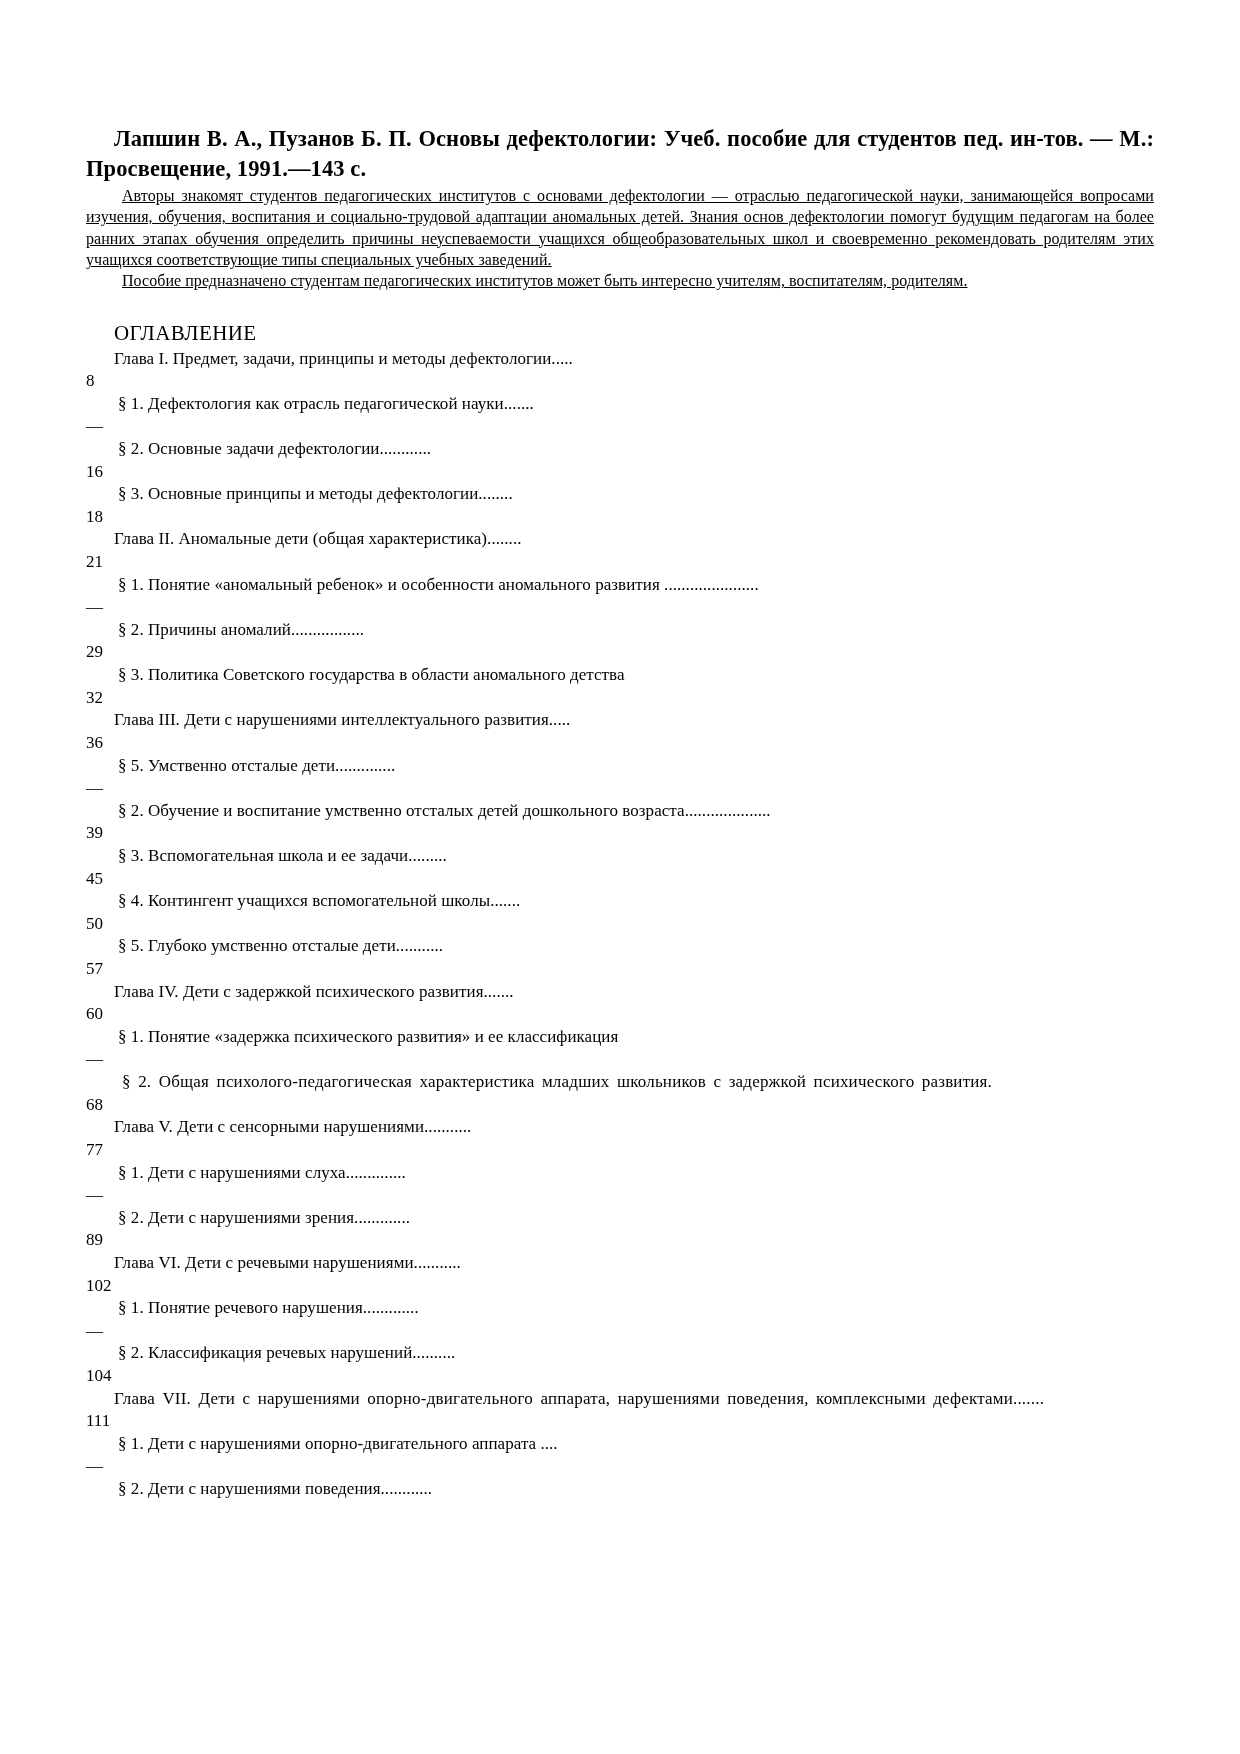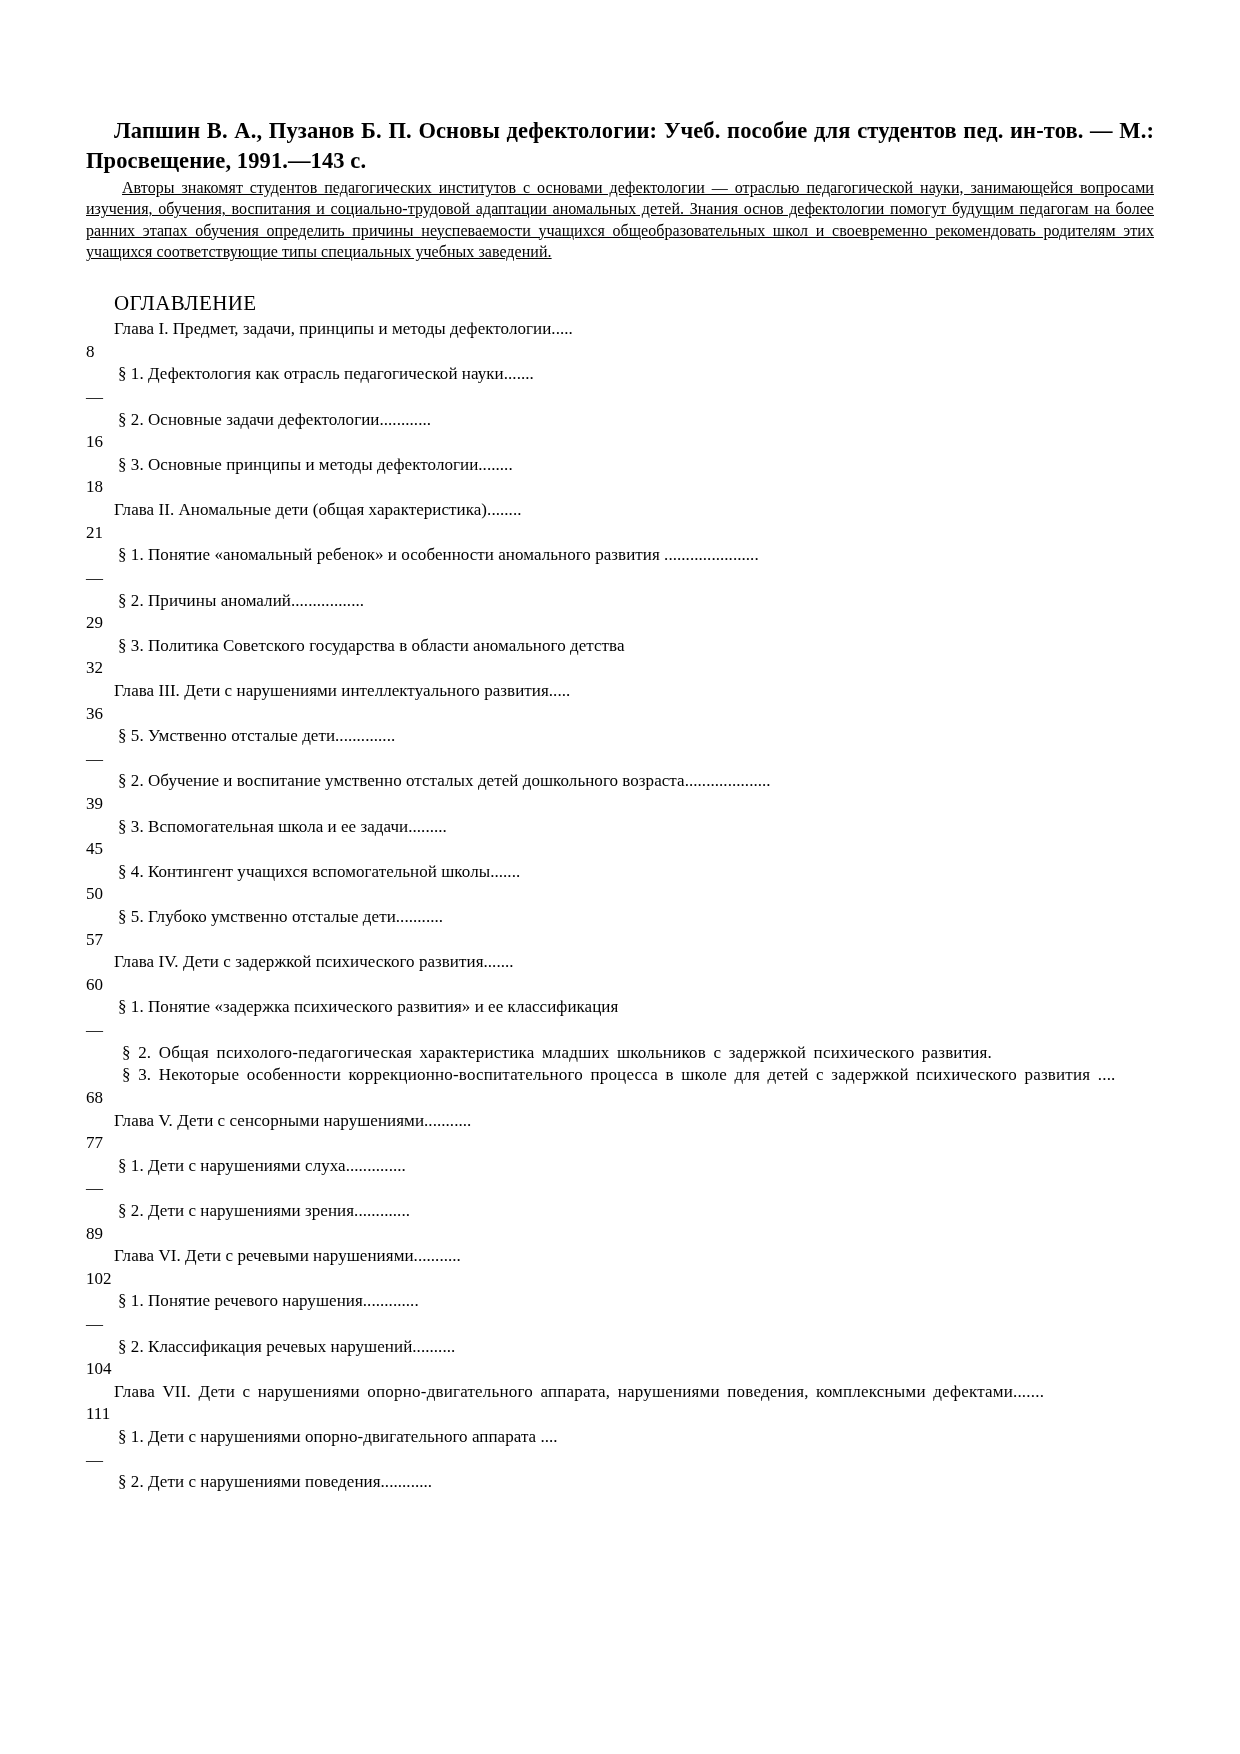--- a/index.html
+++ b/index.html
@@ -21,21 +21,21 @@
     min-height: 1754px;
     padding: 108px 86px 60px 86px;
     position: relative;
   }
   .title {
     font-size: 22.5px;
     font-weight: bold;
     line-height: 1.33;
     text-align: justify;
     text-align-last: left;
-    margin: 8px 0 1px 0;
+    margin: 16px 0 1px 0;
     text-indent: 28px;
     letter-spacing: 0.1px;
   }
   p.body-par {
     font-size: 16px;
     line-height: 1.335;
     text-align: justify;
     text-align-last: left;
     margin: 0;
     text-indent: 36px;
@@ -83,20 +83,21 @@
   .spaced { letter-spacing: 0.2px; word-spacing: 3px; }
 </style>
 </head>
 <body>
 
 <div class="page">
 
   <h1 class="title">Лапшин В. А., Пузанов Б. П. Основы дефектологии: Учеб. пособие для студентов пед. ин-тов. — М.: Просвещение, 1991.—143 с.</h1>
 
   <p class="body-par">Авторы знакомят студентов педагогических институтов с основами дефектологии — отраслью педагогической науки, занимающейся вопросами изучения, обучения, воспитания и социально-трудовой адаптации аномальных детей. Знания основ дефектологии помогут будущим педагогам на более ранних этапах обучения определить причины неуспеваемости учащихся общеобразовательных школ и своевременно рекомендовать родителям этих учащихся соответствующие типы специальных учебных заведений.</p>
+  <p class="body-par">Пособие предназначено студентам педагогических институтов может быть интересно учителям, воспитателям, родителям.</p>
 
   <div class="gap-md"></div>
 
   <h2 class="section-head">ОГЛАВЛЕНИЕ</h2>
 
   <ul class="toc">
 
     <li><span class="toc-row lvl-chapter">Глава I. Предмет, задачи, принципы и методы дефектологии.....</span><span class="pg wide">8</span></li>
 
     <li><span class="toc-row lvl-section">§  1. Дефектология как отрасль педагогической науки.......</span><span class="pg wide">—</span></li>
@@ -124,21 +125,21 @@
     <li><span class="toc-row lvl-section">§ 4. Контингент  учащихся  вспомогательной  школы.......</span><span class="pg wide">50</span></li>
 
     <li><span class="toc-row lvl-section">§ 5. Глубоко умственно отсталые дети...........</span><span class="pg wide">57</span></li>
 
     <li><span class="toc-row lvl-chapter">Глава IV. Дети с задержкой психического развития.......</span><span class="pg wide">60</span></li>
 
     <li><span class="toc-row lvl-section">§ 1. Понятие «задержка  психического  развития»  и  ее  классификация</span><span class="pg wide">—</span></li>
 
     <li class="wrapped"><span class="toc-row lvl-section-wide spaced">§ 2. Общая психолого-педагогическая характеристика младших школьников  с  задержкой  психического развития.</span><span class="pg narrow"></span></li>
 
-    <li class="wrapped"><span class="toc-row lvl-section-wide spaced">§ 3. Некоторые   особенности   коррекционно-воспитательного   процесса в школе для детей с задержкой психического развития  ....</span><span class="pg wide">68</span></li>
+    <li class="wrapped"><span class="pg wide">68</span></li>
 
     <li><span class="toc-row lvl-chapter">Глава V. Дети с сенсорными нарушениями...........</span><span class="pg wide">77</span></li>
 
     <li><span class="toc-row lvl-section">§ 1. Дети с нарушениями слуха..............</span><span class="pg wide">—</span></li>
 
     <li><span class="toc-row lvl-section">§ 2. Дети с нарушениями зрения.............</span><span class="pg wide">89</span></li>
 
     <li><span class="toc-row lvl-chapter">Глава VI. Дети  с  речевыми  нарушениями...........</span><span class="pg wide">102</span></li>
 
     <li><span class="toc-row lvl-section">§ 1. Понятие речевого нарушения.............</span><span class="pg wide">—</span></li>

